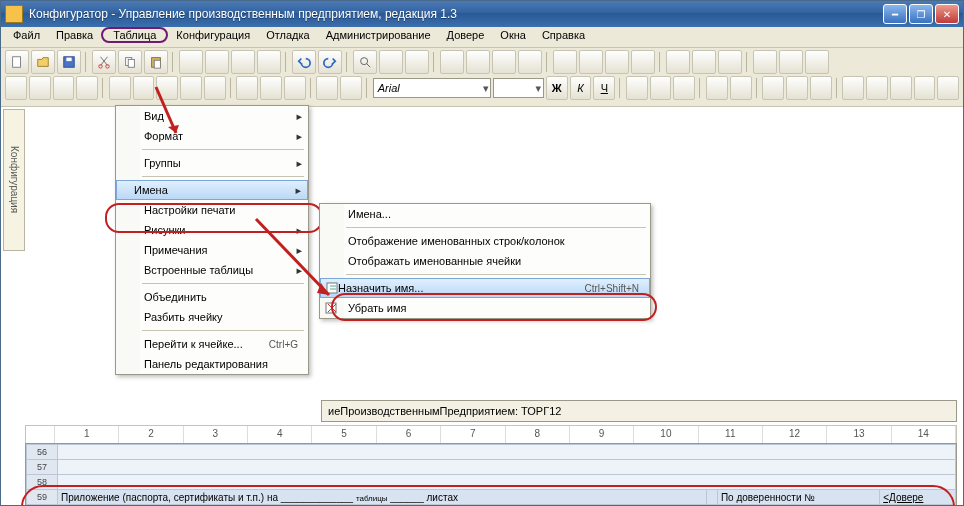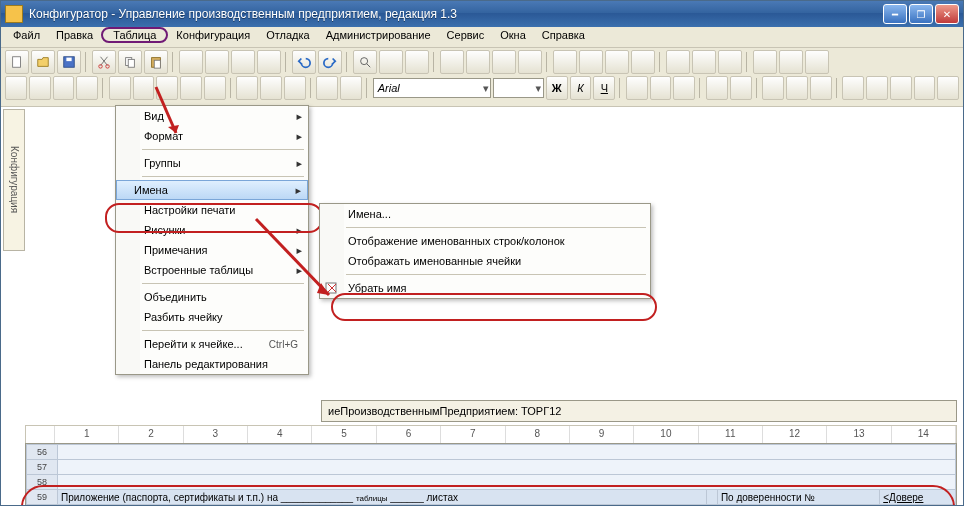--- a/index.html
+++ b/index.html
@@ -57,21 +57,21 @@
   </div>
 </div>
 
 <div class="menubar">
   <div class="mitem"><span>Файл</span></div>
   <div class="mitem"><span>Правка</span></div>
   <div class="mitem active"><span>Таблица</span></div>
   <div class="mitem"><span>Конфигурация</span></div>
   <div class="mitem"><span>Отладка</span></div>
   <div class="mitem"><span>Администрирование</span></div>
-  <div class="mitem"><span>Сервис</span></div>
+  <div class="mitem"><span>Довере</span></div>
   <div class="mitem"><span>Окна</span></div>
   <div class="mitem"><span>Справка</span></div>
 </div>
 
 <div class="toolbars">
   <div class="tb-row">
     <div class="tb-btn">
           <svg viewBox="0 0 16 16">
             <rect x="3" y="2" width="9" height="12" fill="#fff" stroke="#777"></rect>
           </svg>
@@ -261,20 +261,30 @@
           <span>Имена...</span>
         </div>
     <div class="dd-sep"></div>
     <div class="dd-item">
           <span>Отображение именованных строк/колонок</span>
         </div>
     <div class="dd-item">
           <span>Отображать именованные ячейки</span>
         </div>
     <div class="dd-sep"></div>
+    <div class="dd-item hover">
+      <span class="icn">
+            <svg viewBox="0 0 16 16">
+              <rect x="2" y="3" width="10" height="10" fill="#fff" stroke="#777"></rect>
+              <path d="M5 6h6M5 9h6" stroke="#5a8"></path>
+            </svg>
+          </span>
+      <span>Назначить имя...</span>
+          <span class="acc">Ctrl+Shift+N</span>
+    </div>
     <div class="dd-item">
       <span class="icn">
             <svg viewBox="0 0 16 16">
               <rect x="2" y="3" width="10" height="10" fill="#fff" stroke="#777"></rect>
               <path d="M4 4l8 8M12 4l-8 8" stroke="#c33"></path>
             </svg>
           </span>
       <span>Убрать имя</span>
     </div>
   </div>

